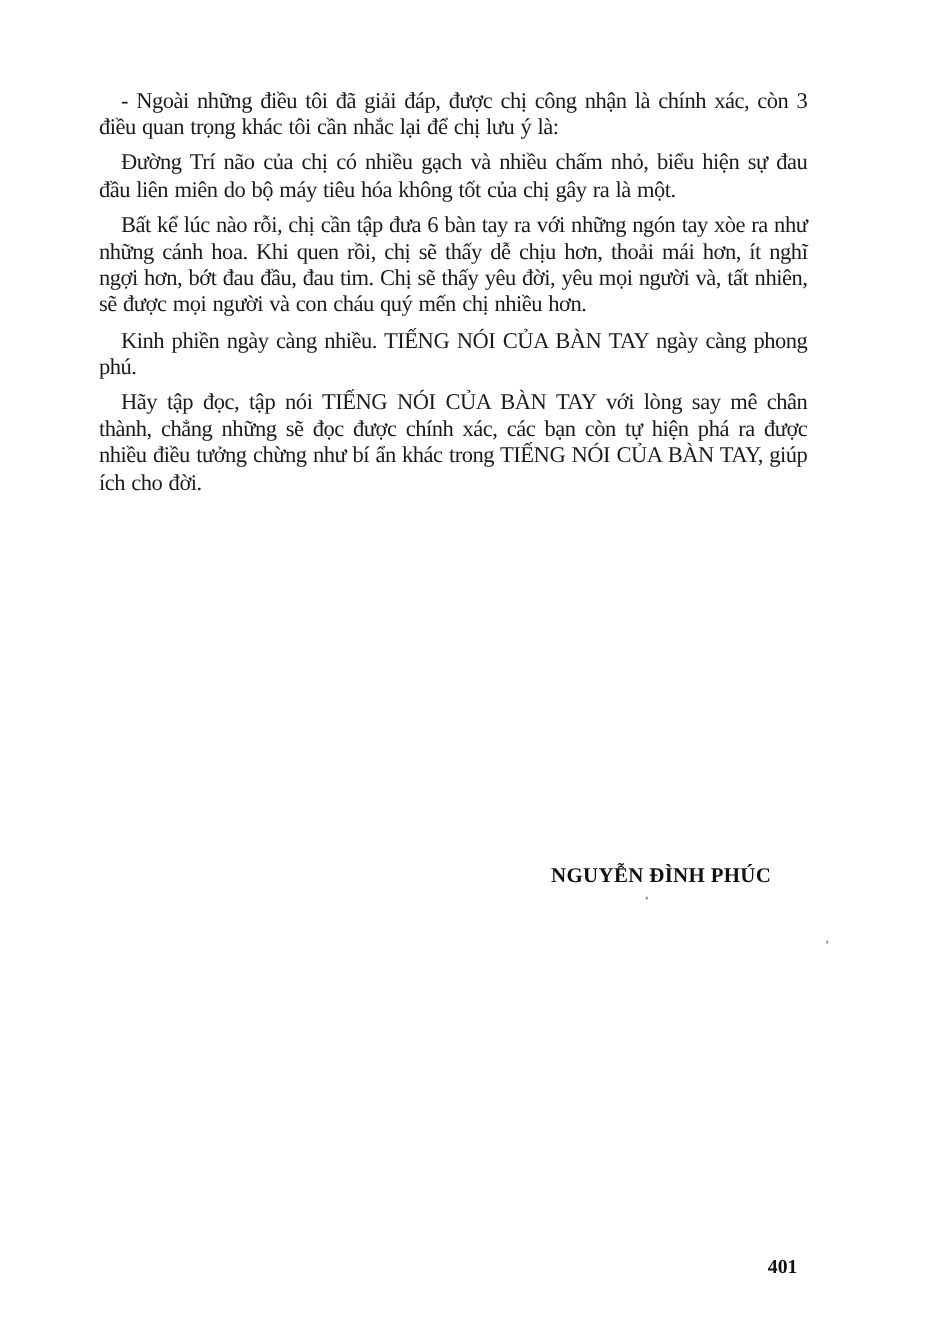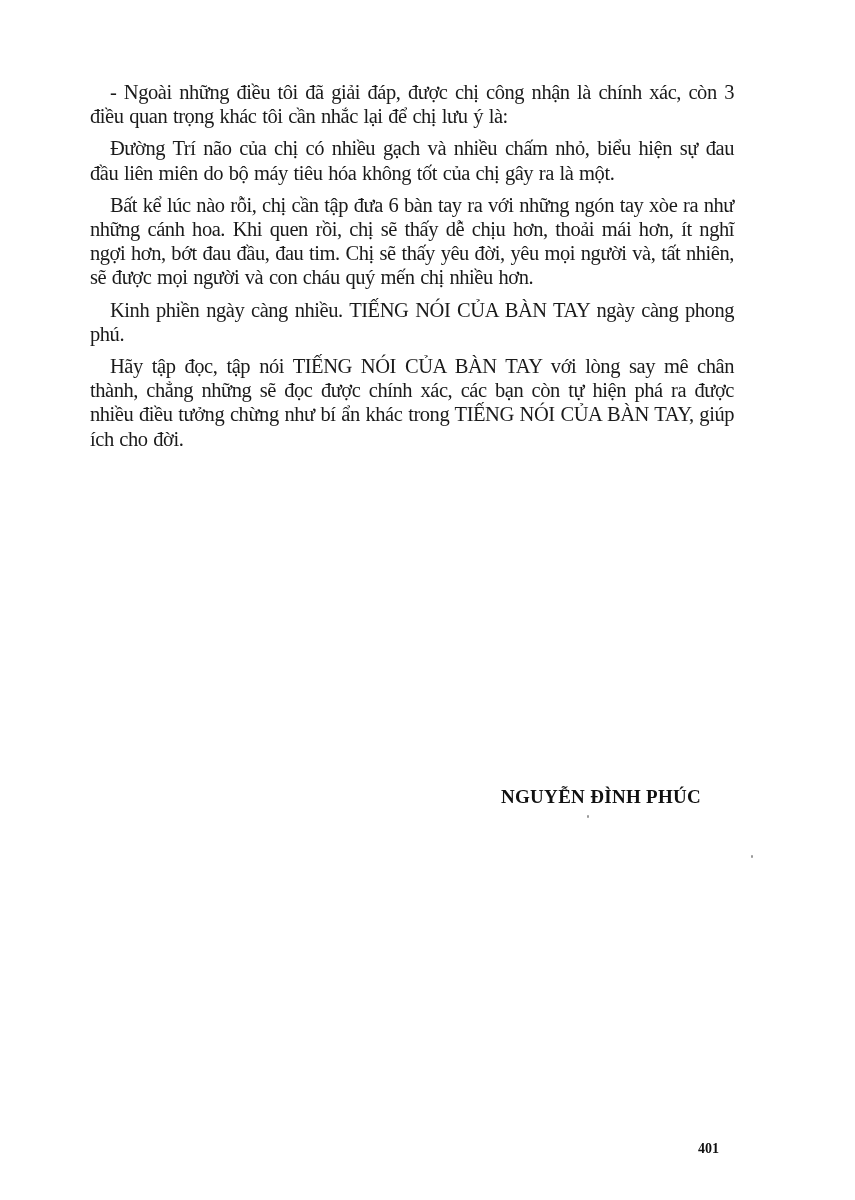--- a/index.html
+++ b/index.html
@@ -42,21 +42,21 @@
       letter-spacing: 0.3px;
       color: #111;
       margin-left: 19px;
     }
     .page-number {
       position: absolute;
       left: 698px;
       top: 1141px;
       font-family: "Liberation Serif", "DejaVu Serif", serif;
       font-weight: bold;
-      font-size: 14px;
+      font-size: 18px;
       color: #111;
     }
     .speck {
       position: absolute;
       width: 2px;
       height: 3px;
       background: #999;
       border-radius: 1px;
     }
   </style>

